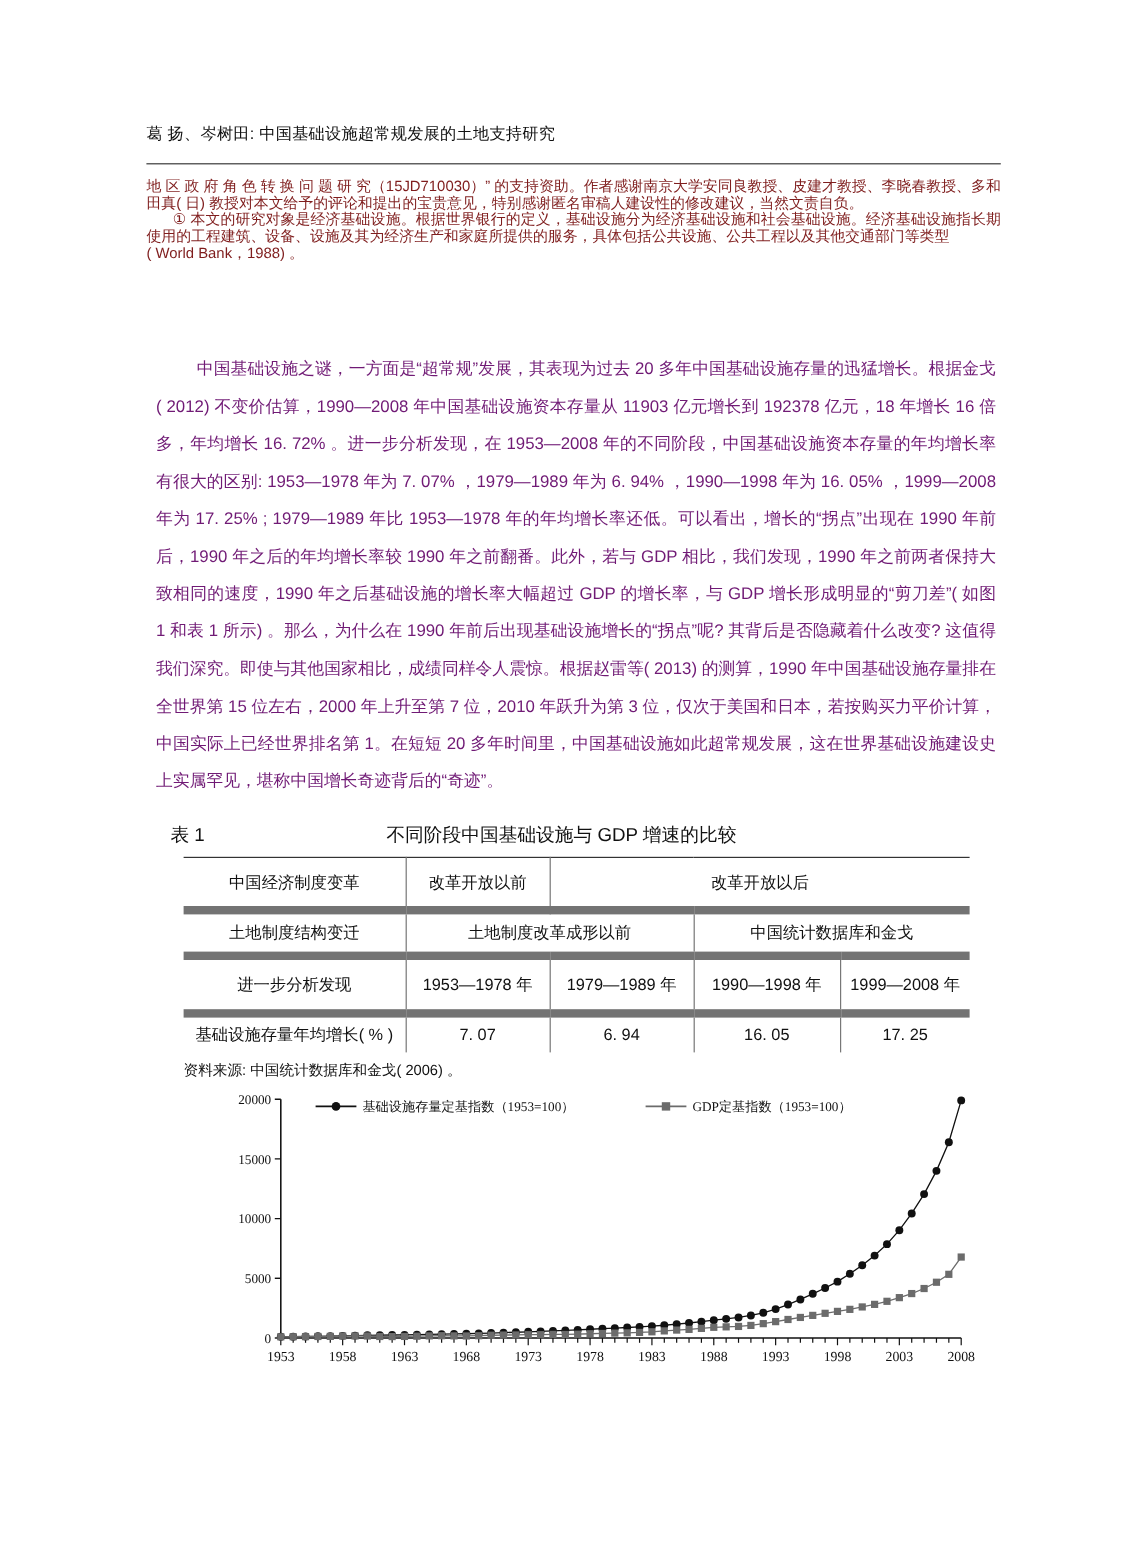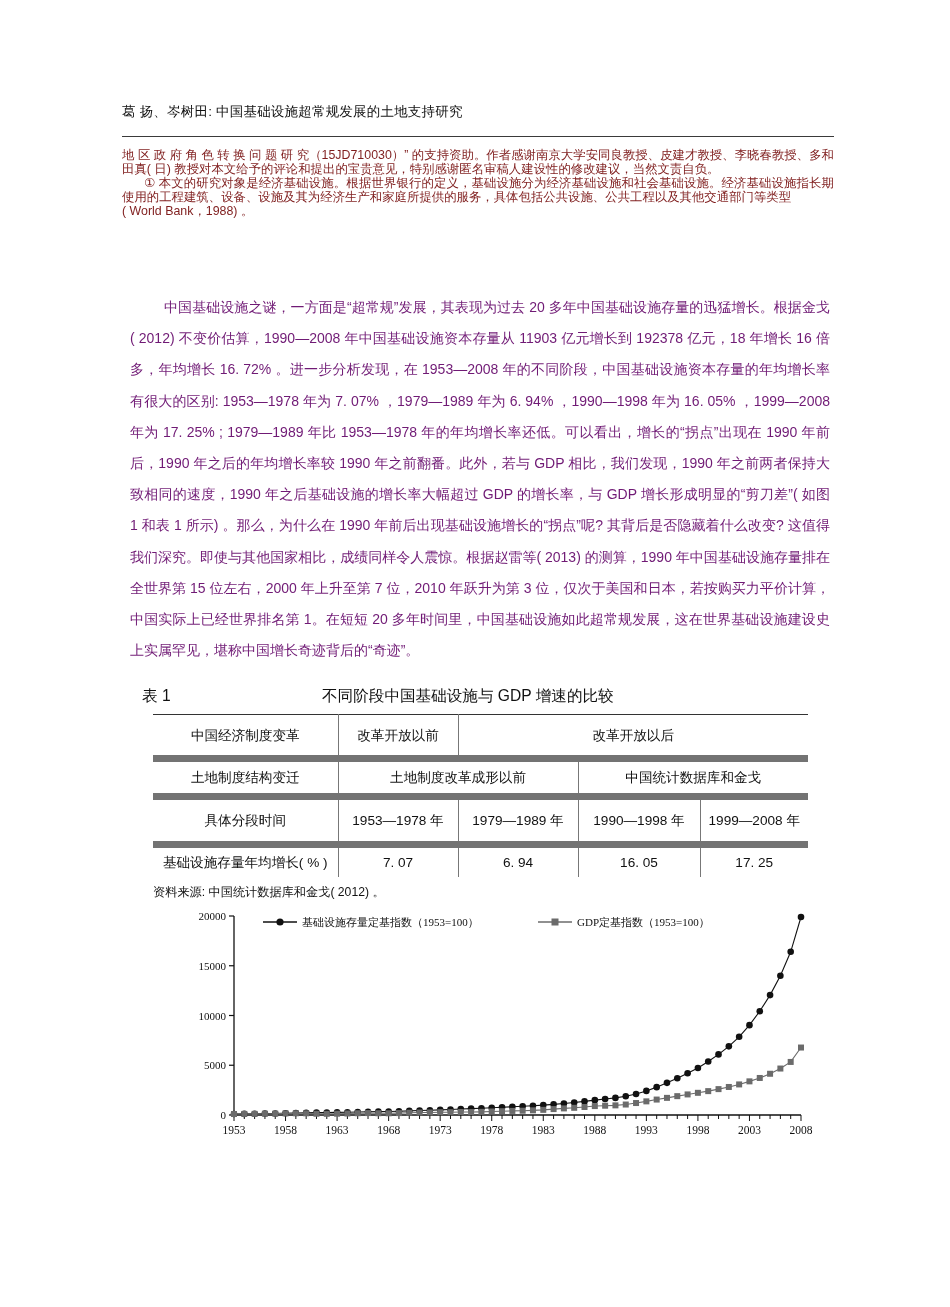--- a/index.html
+++ b/index.html
@@ -117,38 +117,38 @@
           <td class="vr h-tall">中国经济制度变革</td>
           <td class="vr h-tall">改革开放以前</td>
           <td class="h-tall" colspan="3">改革开放以后</td>
         </tr>
         <tr class="rowmid">
           <td class="vr h-mid">土地制度结构变迁</td>
           <td class="vr h-mid" colspan="2">土地制度改革成形以前</td>
           <td class="h-mid" colspan="2">中国统计数据库和金戈</td>
         </tr>
         <tr class="rowmid">
-          <td class="vr h-two">具体分段时间</td>
+          <td class="vr h-two">进一步分析发现</td>
           <td class="vr h-two">1953—1978 年</td>
           <td class="vr h-two">1979—1989 年</td>
           <td class="vr h-two">1990—1998 年</td>
           <td class="h-two">1999—2008 年</td>
         </tr>
         <tr class="rowmid">
           <td class="vr h-num">基础设施存量年均增长( % )</td>
           <td class="vr h-num">7. 07</td>
           <td class="vr h-num">6. 94</td>
           <td class="vr h-num">16. 05</td>
           <td class="h-num">17. 25</td>
         </tr>
       </tbody>
     </table>
   </div>
 
-  <div class="srcnote">资料来源: 中国统计数据库和金戈( 2012) 。</div>
+  <div class="srcnote">资料来源: 中国统计数据库和金戈( 2006) 。</div>
 
   <div class="chart">
     <svg id="chart-svg" width="660" height="245" viewBox="0 0 660 245">
         <line x1="81" y1="16" x2="81" y2="215" stroke="#111" stroke-width="1.3"></line>
         <line x1="81" y1="215" x2="648" y2="215" stroke="#111" stroke-width="1.3"></line>
         <line x1="76" y1="215" x2="81" y2="215" stroke="#111" stroke-width="1.2"></line>
         <text x="73" y="219" text-anchor="end" font-family="&quot;Liberation Serif&quot;, serif" font-size="11" fill="#111">0</text>
         <line x1="76" y1="165.25" x2="81" y2="165.25" stroke="#111" stroke-width="1.2"></line>
         <text x="73" y="169.25" text-anchor="end" font-family="&quot;Liberation Serif&quot;, serif" font-size="11" fill="#111">5000</text>
         <line x1="76" y1="115.5" x2="81" y2="115.5" stroke="#111" stroke-width="1.2"></line>

